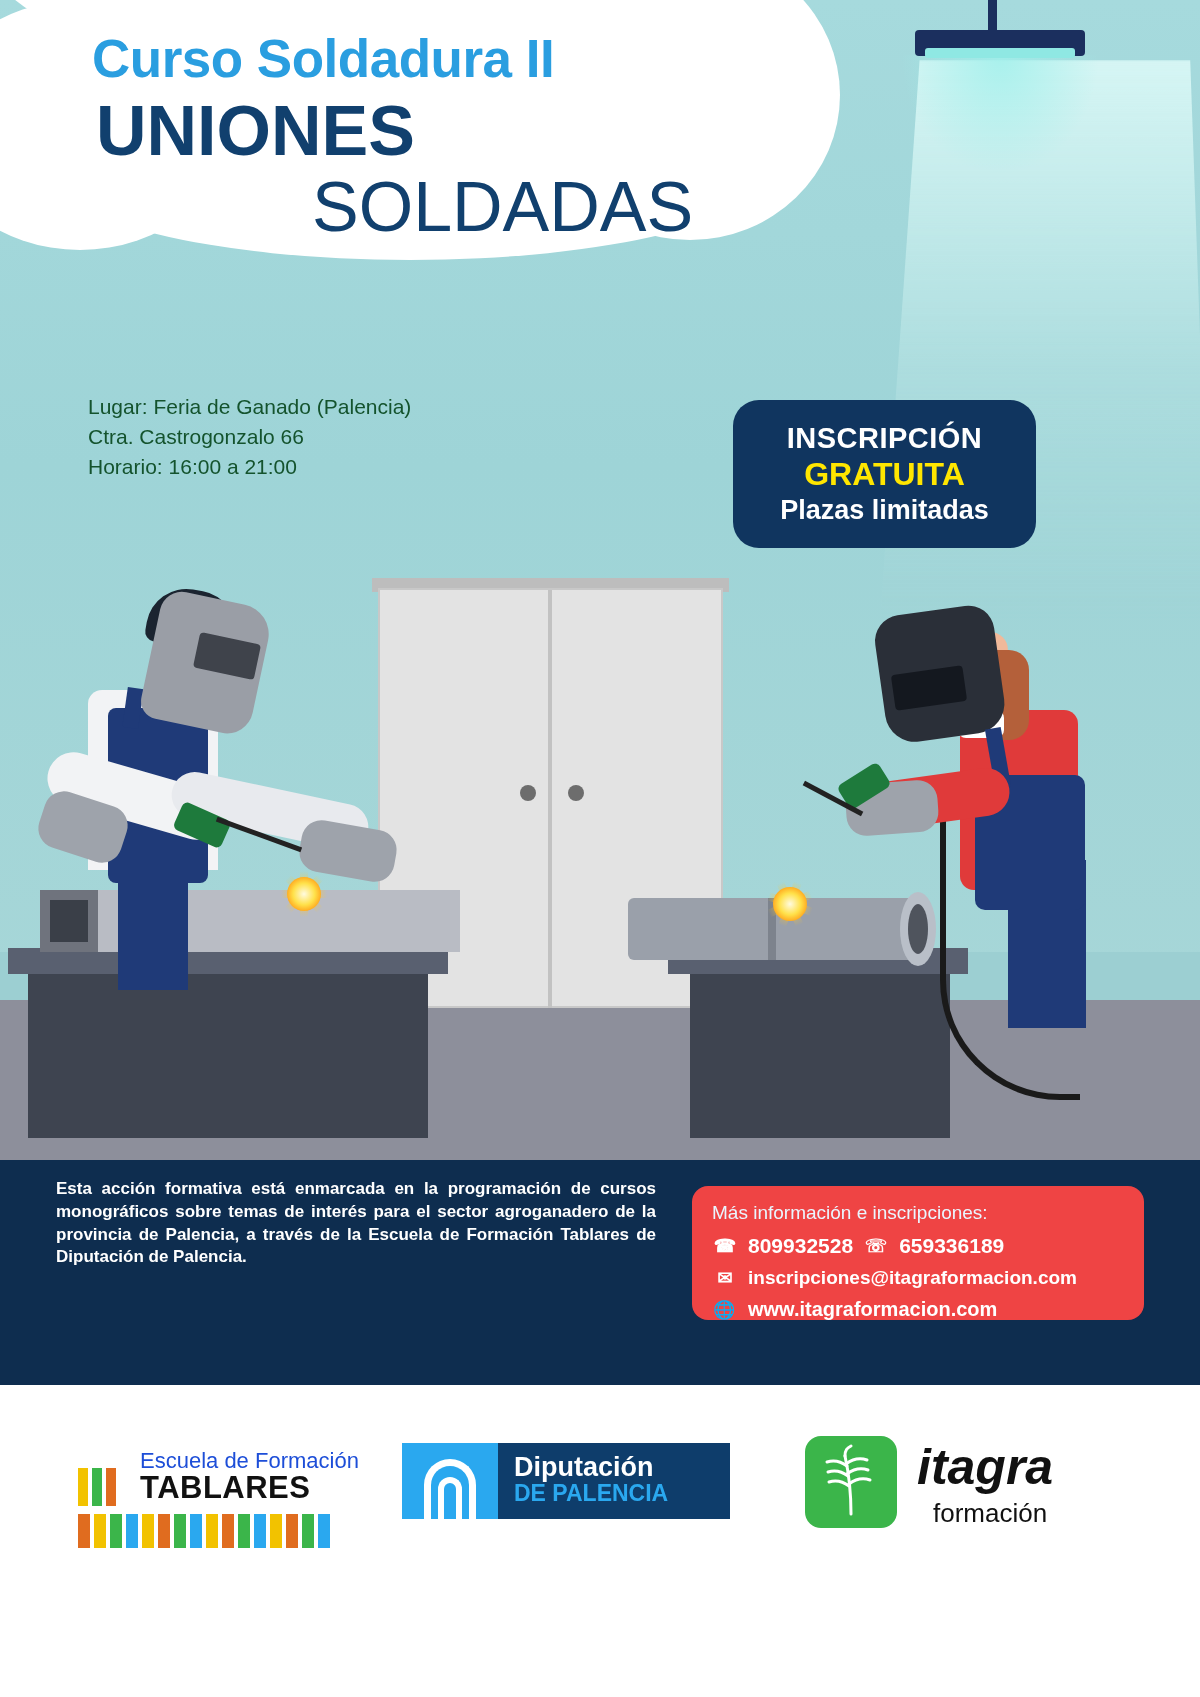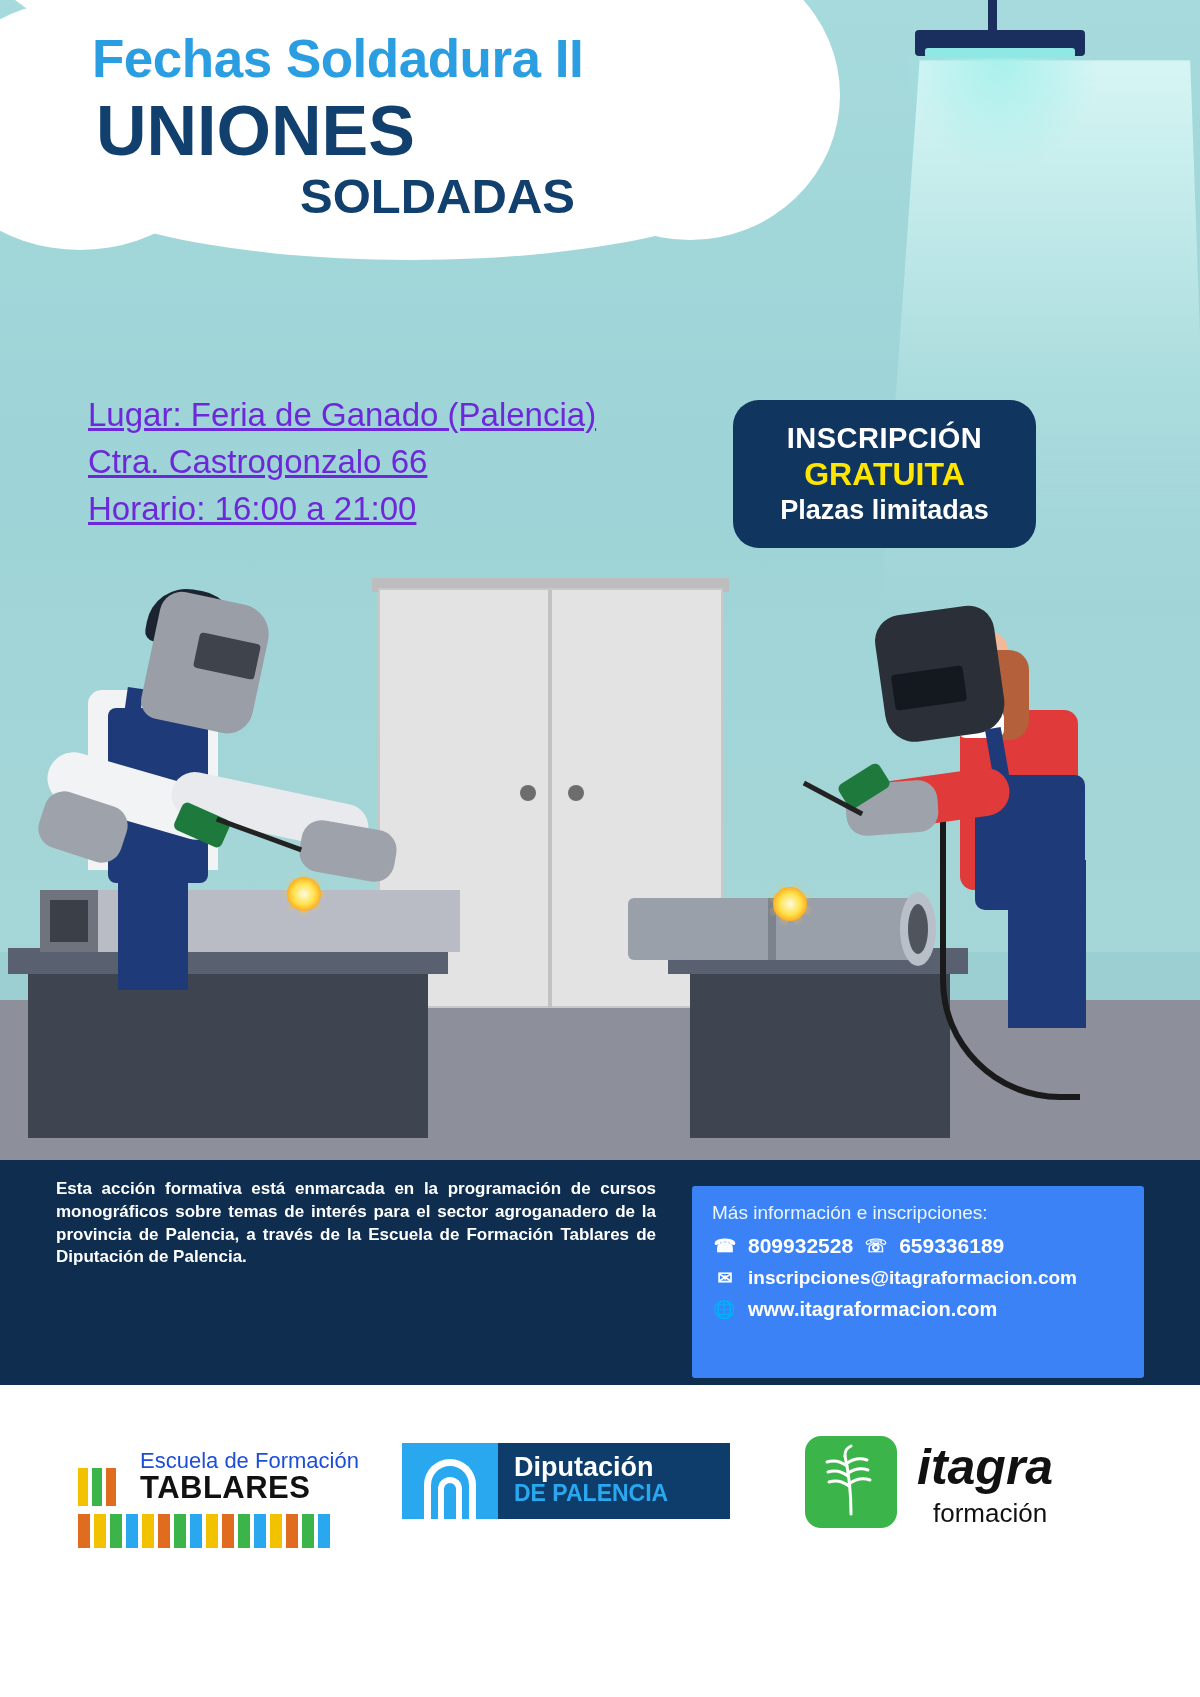--- a/index.html
+++ b/index.html
@@ -63,28 +63,28 @@
   .title-block { position: absolute; left: 0; top: 28px; width: 830px; }
   .t-kicker {
     font-size: 53px; font-weight: bold; color: #2a9ee0; letter-spacing: -0.5px;
     padding-left: 92px;
   }
   .t-line1 {
     font-size: 70px; font-weight: bold; color: #11406e; letter-spacing: 0px;
     padding-left: 96px; line-height: 1.05; margin-top: 6px;
   }
   .t-line2 {
-    font-size: 49px; font-weight: bold; color: #11406e; letter-spacing: 0px;
-    padding-left: 300px; line-height: 1.05; margin-top: 2px;
+    font-size: 70px; font-weight: normal; color: #11406e; letter-spacing: 0px;
+    padding-left: 300px; line-height: 1.05; margin-top: 2px; margin-left: 12px;
   }
 
   
   .info {
     position: absolute; left: 88px; top: 392px; width: 640px;
-    color: #6d28d9; font-size: 33px; line-height: 1.42; text-decoration: underline;
+    color: #14532d; font-size: 21px; line-height: 1.42;
   }
   .info div { white-space: nowrap; }
 
   
   .badge {
     position: absolute; left: 733px; top: 400px; width: 303px; height: 148px;
     background: #10355f; border-radius: 26px;
     display: flex; flex-direction: column; align-items: center; justify-content: center;
     text-align: center;
   }
@@ -170,22 +170,22 @@
   
   .band {
     position:absolute; left:0; top: 1160px; width: 1200px; height: 225px; background: #0e2d4f;
   }
   .band-text {
     position:absolute; left: 56px; top: 1178px; width: 600px;
     color: #ffffff; font-size: 17px; font-weight: bold; line-height: 1.34;
     text-align: justify;
   }
   .contact {
-    position:absolute; left: 692px; top: 1186px; width: 452px; height: 192px;
-    background: #3b82f6; border-radius: 3px; padding: 16px 20px;
+    position:absolute; left: 692px; top: 1186px; width: 452px; height: 134px;
+    background: #ef4444; border-radius: 16px; padding: 16px 20px;
     color: #ffffff;
   }
   .contact .c-head { font-size: 19px; margin-bottom: 10px; color:#eaf6ff; }
   .contact .c-row { display:flex; align-items:center; gap: 10px; margin-bottom: 9px; font-size: 21px; font-weight: bold; }
   .contact .c-row .ic { width: 26px; height: 22px; display:flex; align-items:center; justify-content:center; font-size:18px; }
   .contact .c-row .sub { font-weight: bold; }
   .wa { color:#ffffff; }
 
   
   .footer { position:absolute; left:0; top: 1385px; width: 1200px; height: 312px; background:#ffffff; }
@@ -228,21 +228,21 @@
     <span class="c-rect"></span>
     <span class="c1"></span>
       <span class="c2"></span>
       <span class="c3"></span>
     <span class="c4"></span>
       <span class="c5"></span>
       <span class="c6"></span>
   </div>
 
   <div class="title-block">
-    <div class="t-kicker">Fechas Soldadura II</div>
+    <div class="t-kicker">Curso Soldadura II</div>
     <div class="t-line1">UNIONES</div>
     <div class="t-line2">SOLDADAS</div>
   </div>
 
   <div class="info">
     <div>Lugar: Feria de Ganado (Palencia)</div>
     <div>Ctra. Castrogonzalo 66</div>
     <div>Horario: 16:00 a 21:00</div>
   </div>
 

